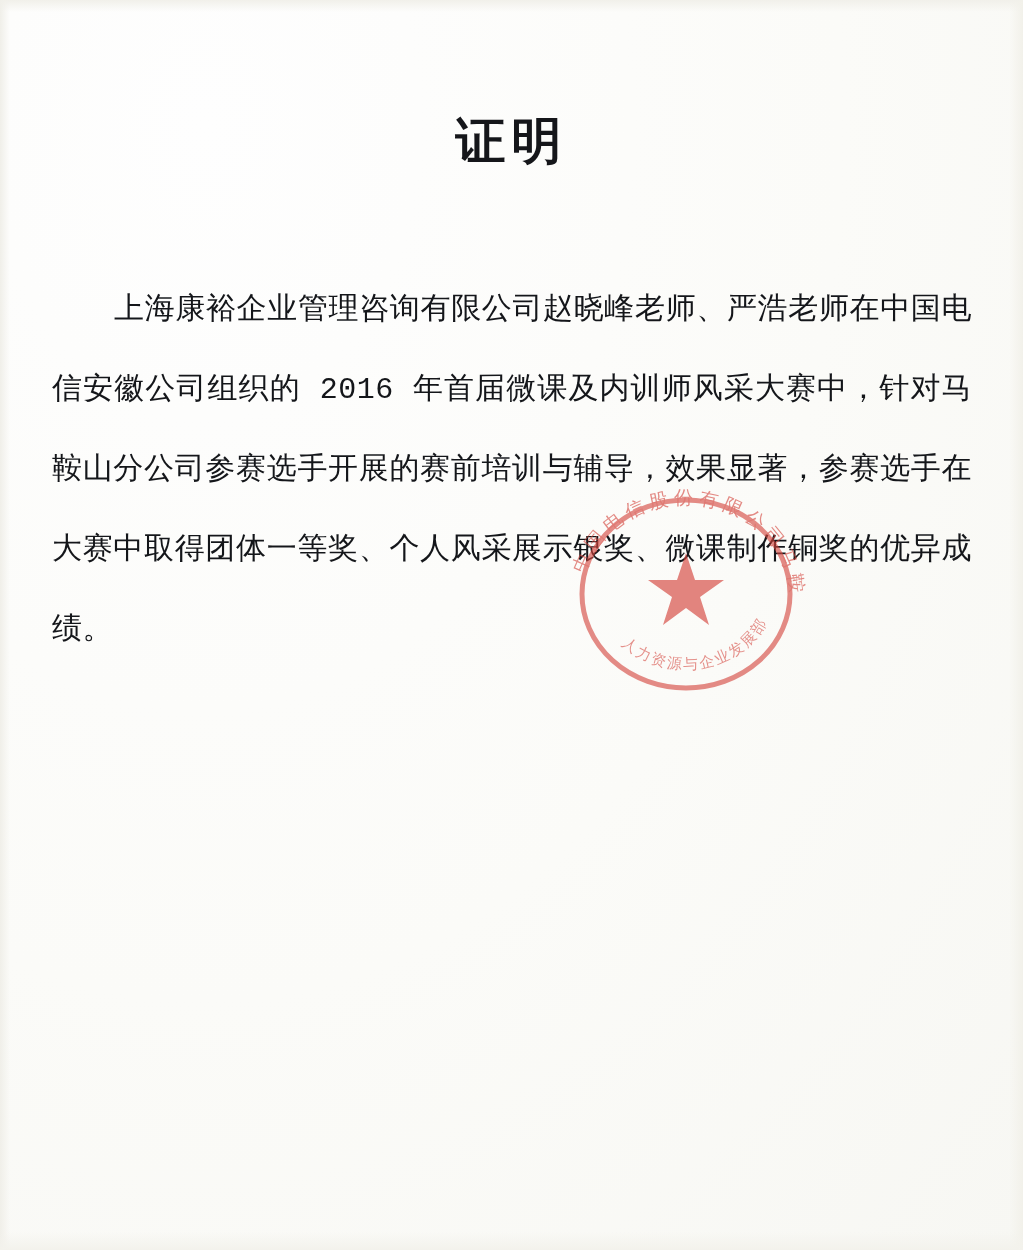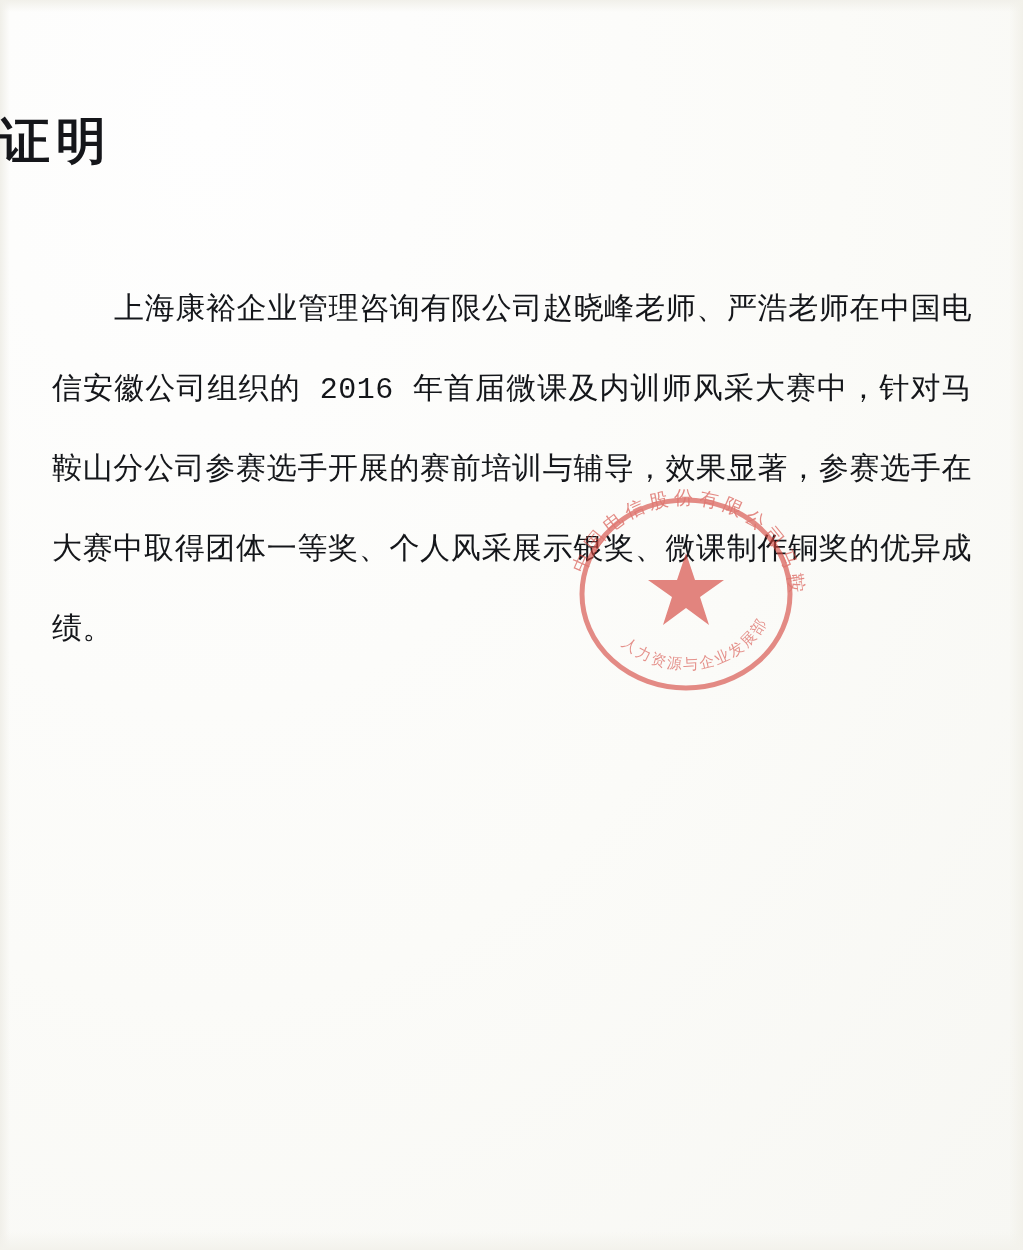--- a/index.html
+++ b/index.html
@@ -46,20 +46,21 @@
     bottom: 0; left: 0;
     width: 1023px; height: 18px;
     background: linear-gradient(to top, #f3f2ec, rgba(255,255,255,0));
   }
 
   .doc-title {
     position: absolute;
     top: 108px;
     left: 0;
     width: 1023px;
+    text-align: center;
     font-family: Liberation Serif, serif;
     font-size: 50px;
     font-weight: 700;
     letter-spacing: 6px;
     color: #15161a;
   }
 
   .body-block {
     position: absolute;
     top: 240px;

